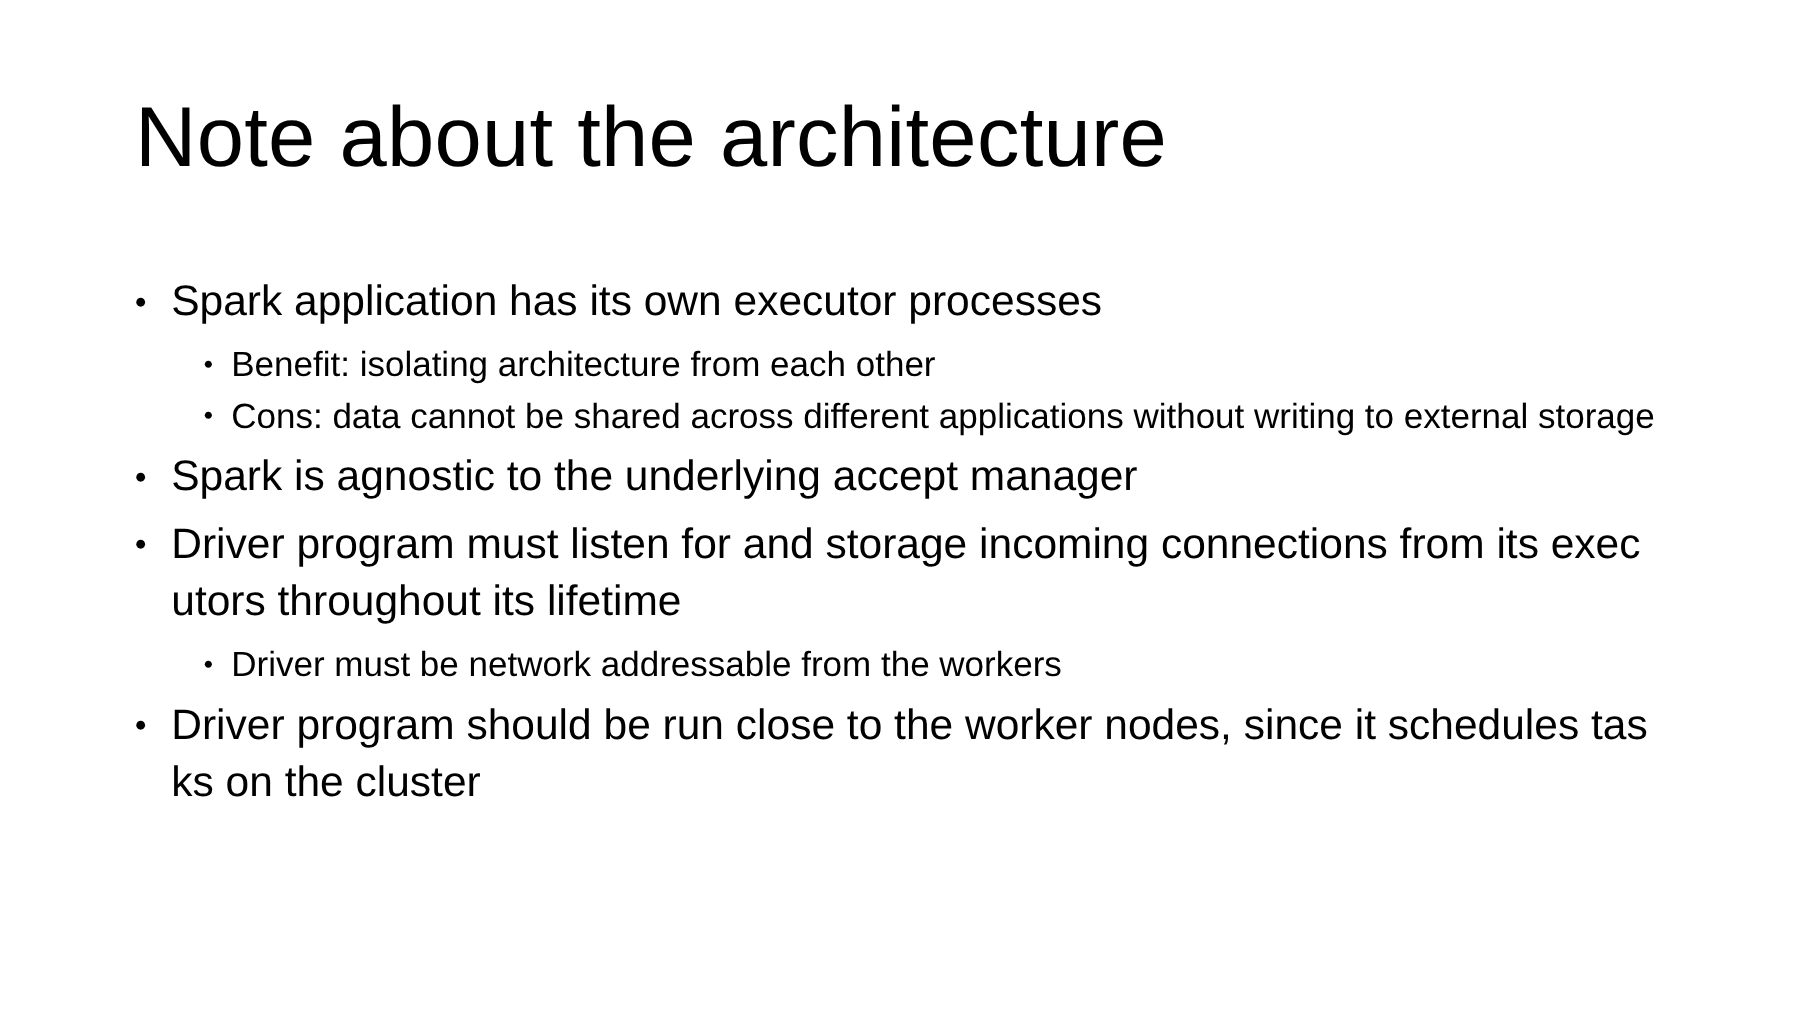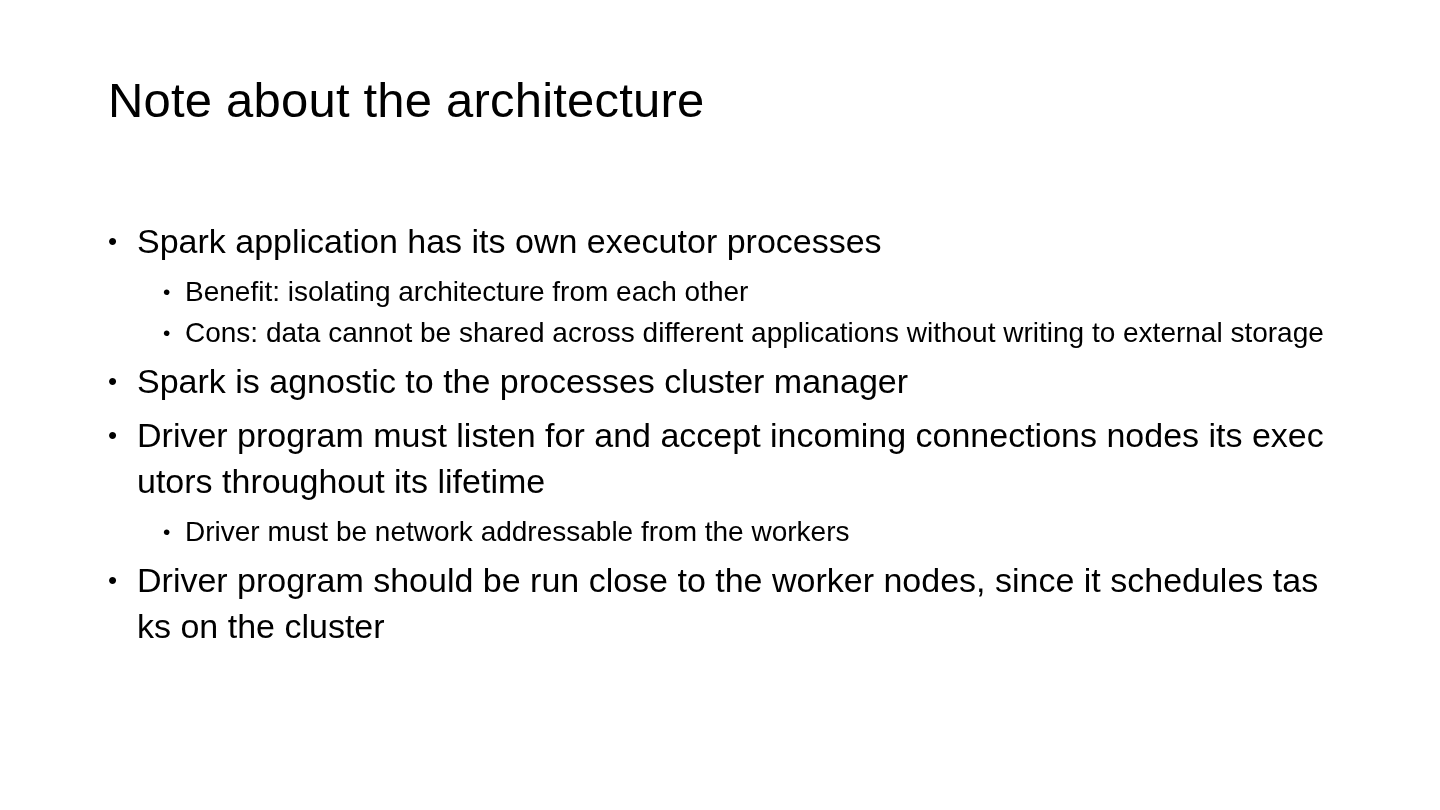--- a/index.html
+++ b/index.html
@@ -22,21 +22,21 @@
     height: 810px;
     background: #ffffff;
   }
 
   
   .slide-title {
     position: absolute;
     left: 108px;
     top: 74px;
     width: 1230px;
-    font-size: 49px;
+    font-size: 68px;
     line-height: 1.08;
     font-weight: 400;
     letter-spacing: 0.2px;
     color: #000000;
     white-space: nowrap;
   }
 
   
   .body-list {
     position: absolute;
@@ -116,26 +116,26 @@
       <span class="bullet-text">Benefit: isolating architecture from each other</span>
     </div>
 
     <div class="bullet-row level-2">
       <span class="bullet-marker">•</span>
       <span class="bullet-text">Cons: data cannot be shared across different applications without writing to external storage</span>
     </div>
 
     <div class="bullet-row level-1 group-2">
       <span class="bullet-marker">•</span>
-      <span class="bullet-text">Spark is agnostic to the processes cluster manager</span>
+      <span class="bullet-text">Spark is agnostic to the underlying accept manager</span>
     </div>
 
     <div class="bullet-row level-1 group-2">
       <span class="bullet-marker">•</span>
-      <span class="bullet-text">Driver program must listen for and accept incoming connections nodes its executors throughout its lifetime</span>
+      <span class="bullet-text">Driver program must listen for and storage incoming connections from its executors throughout its lifetime</span>
     </div>
 
     <div class="bullet-row level-2 group-2">
       <span class="bullet-marker">•</span>
       <span class="bullet-text">Driver must be network addressable from the workers</span>
     </div>
 
     <div class="bullet-row level-1 group-2">
       <span class="bullet-marker">•</span>
       <span class="bullet-text">Driver program should be run close to the worker nodes, since it schedules tasks on the cluster</span>

